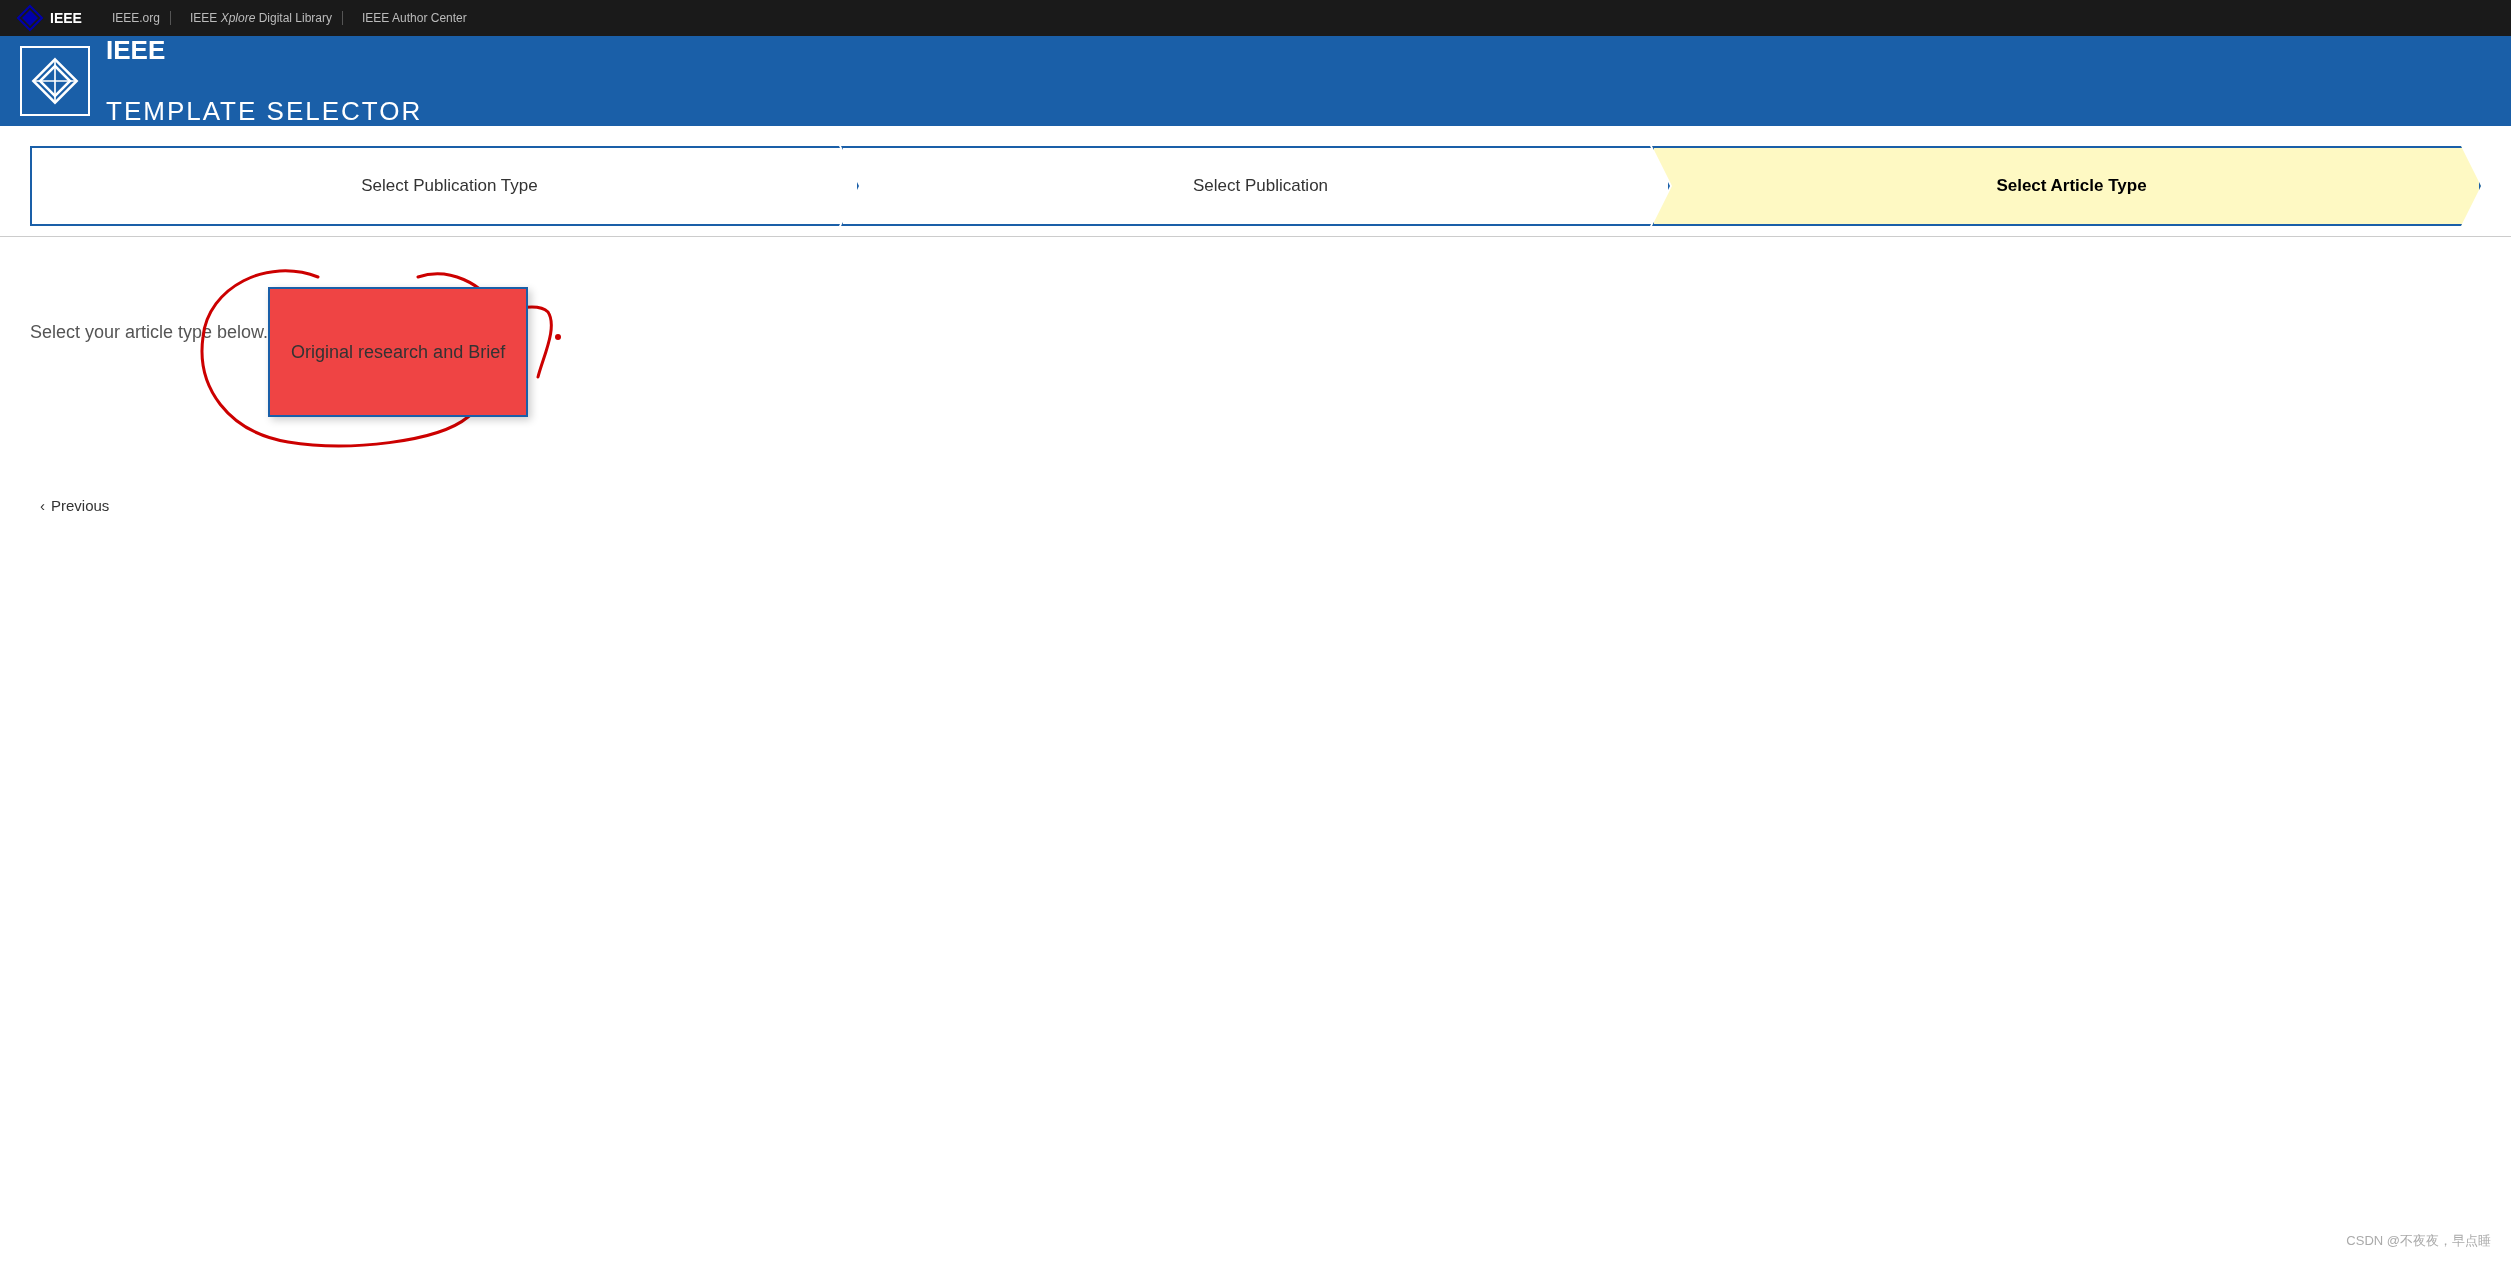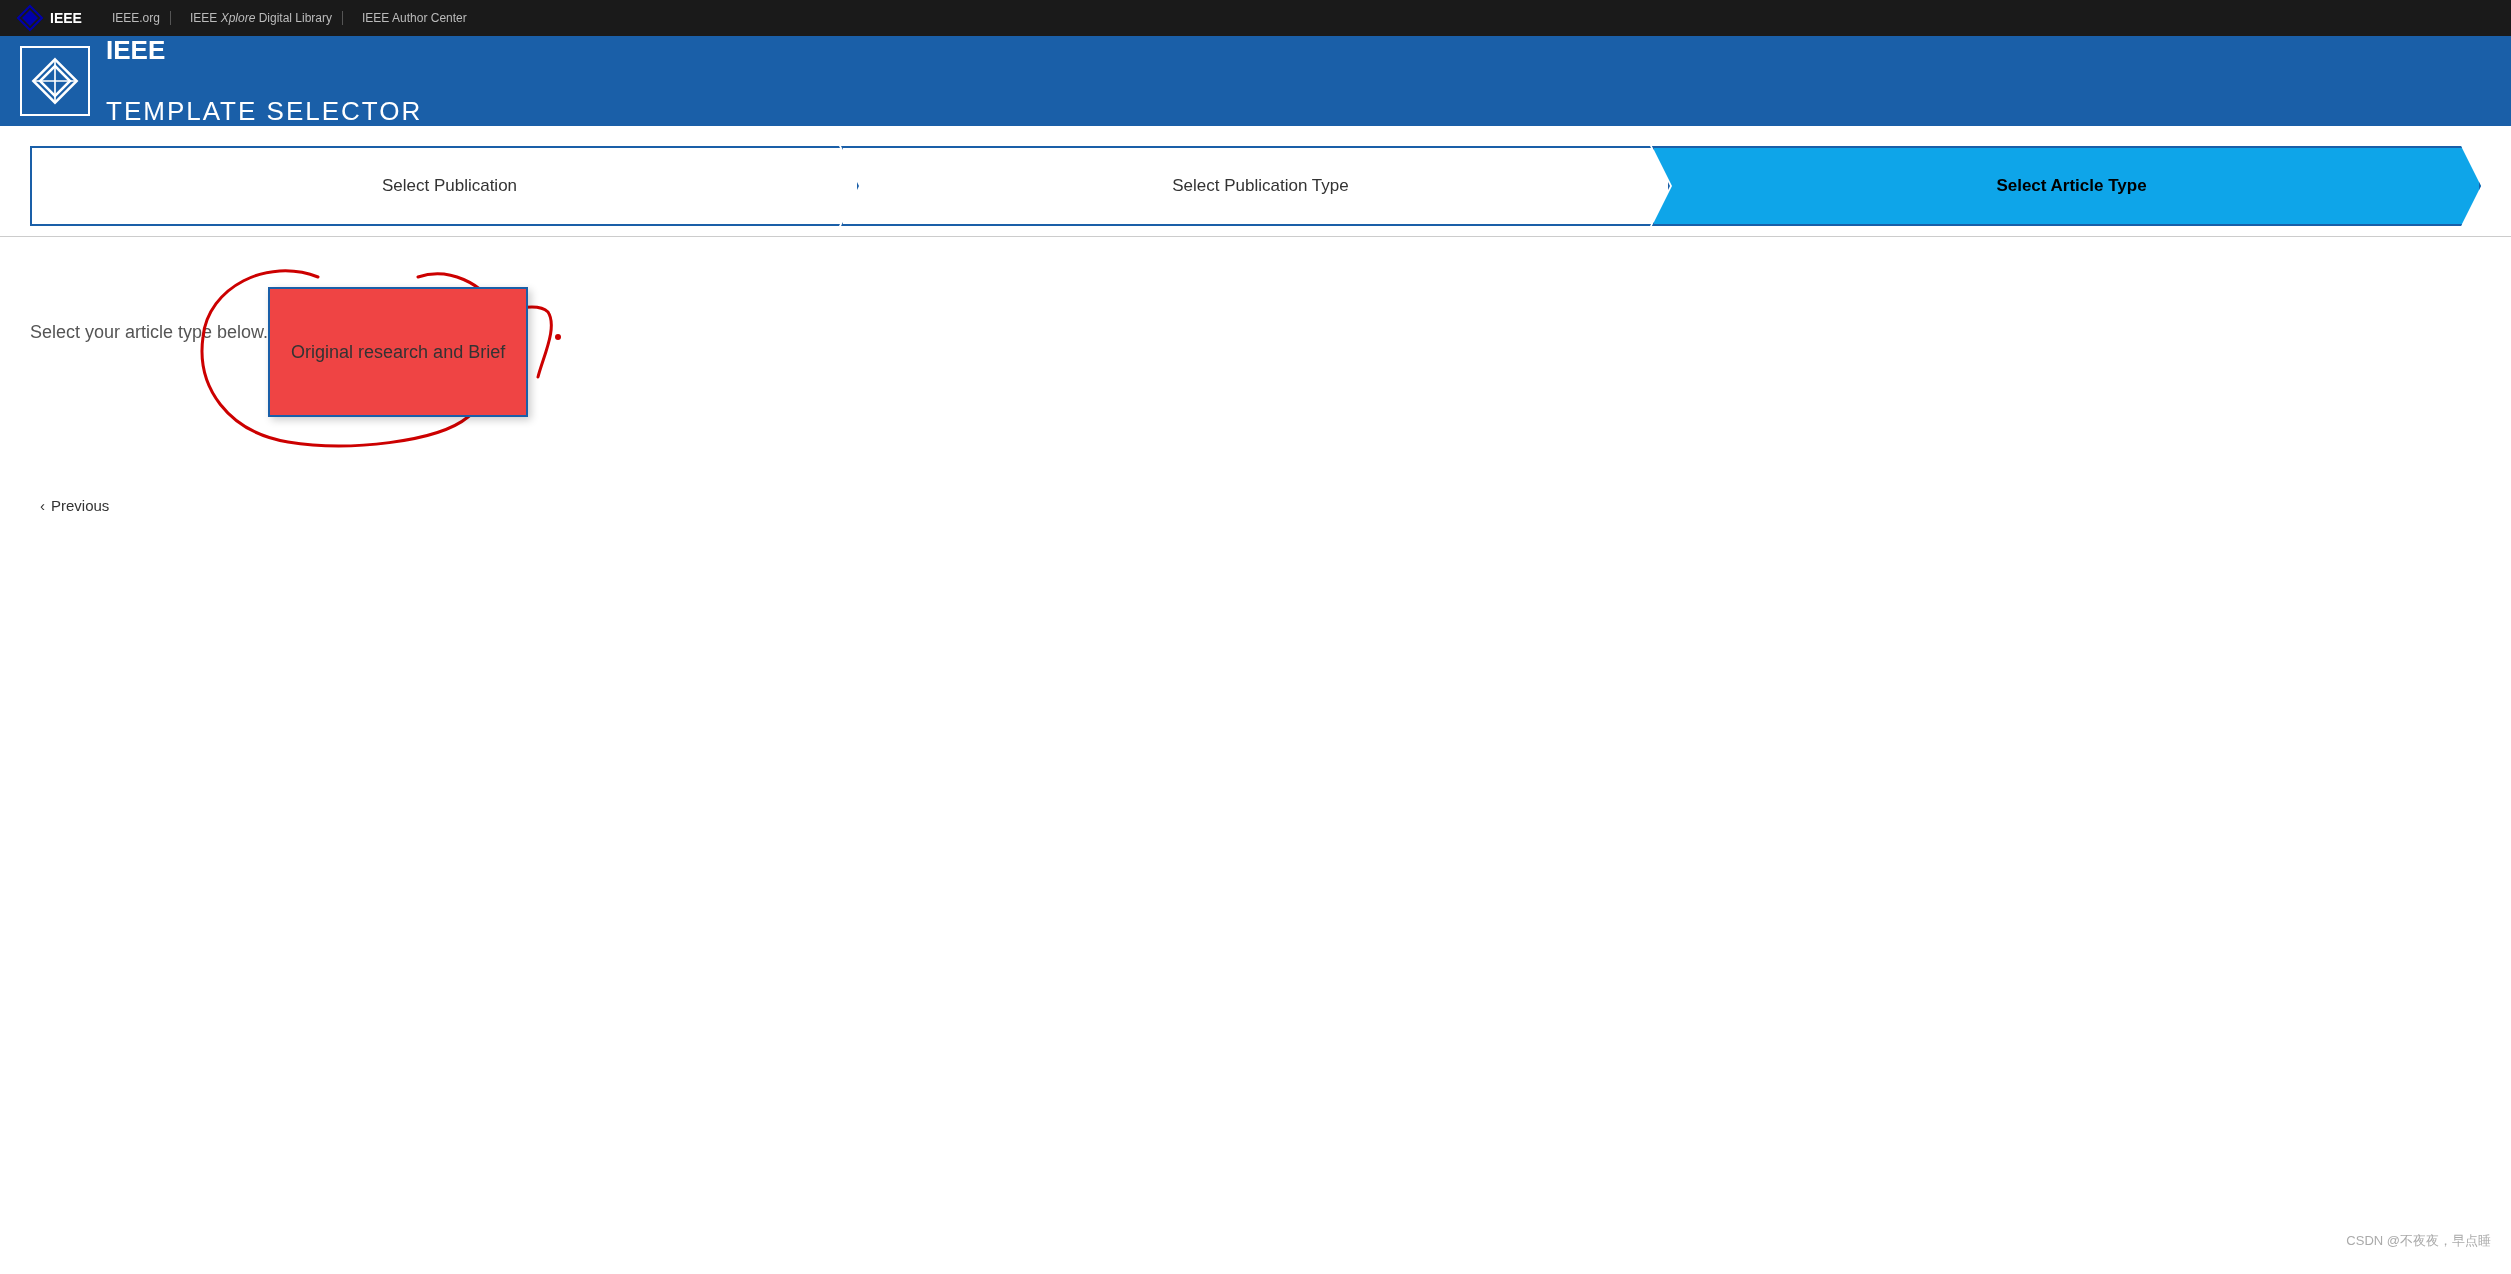--- a/index.html
+++ b/index.html
@@ -96,21 +96,21 @@
       border: 2px solid #1a5fa8;
       clip-path: polygon(0 0, calc(100% - 20px) 0, 100% 50%, calc(100% - 20px) 100%, 0 100%, 20px 50%);
       margin-left: -18px;
       min-height: 80px;
     }
     .step:first-child {
       clip-path: polygon(0 0, calc(100% - 20px) 0, 100% 50%, calc(100% - 20px) 100%, 0 100%);
       margin-left: 0;
     }
     .step.active {
-      background: #0ea5e9;
+      background: #fef9c3;
       color: #000;
       font-weight: bold;
       z-index: 2;
     }
 
     
     .main-content {
       padding: 50px 30px;
       display: flex;
       flex-direction: row;
@@ -211,24 +211,24 @@
     </svg>
   </div>
   <div class="header-title">
     <span class="ieee-text">IEEE</span>
     <span class="template-text">TEMPLATE SELECTOR</span>
   </div>
 </div>
 
 <div class="steps-container">
   <div class="step">
+    <span>Select Publication Type</span>
+  </div>
+  <div class="step">
     <span>Select Publication</span>
-  </div>
-  <div class="step">
-    <span>Select Publication Type</span>
   </div>
   <div class="step active">
     <span>Select Article Type</span>
   </div>
 </div>
 
 <div class="main-content">
   <p class="instruction-text">Select your article type below.</p>
 
   <div class="annotation-area">

